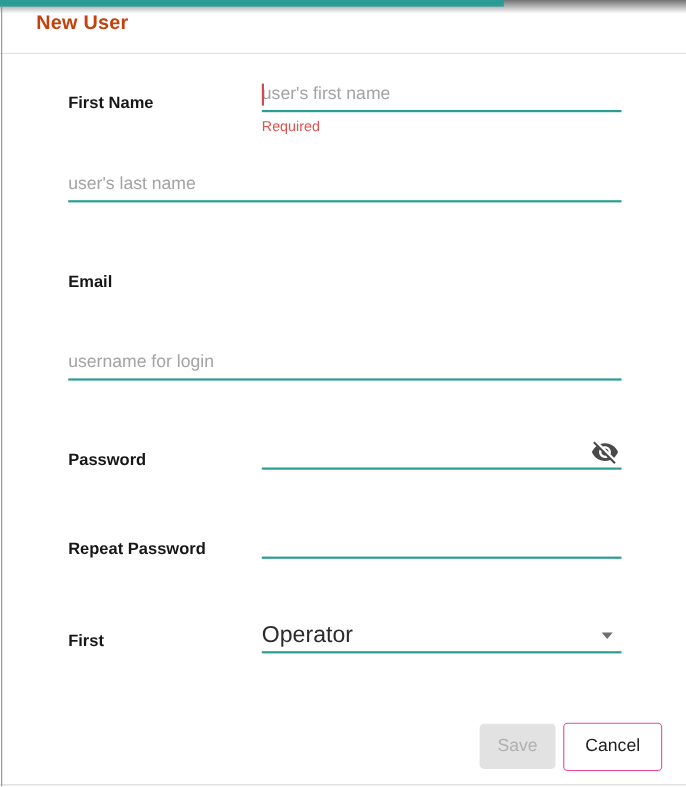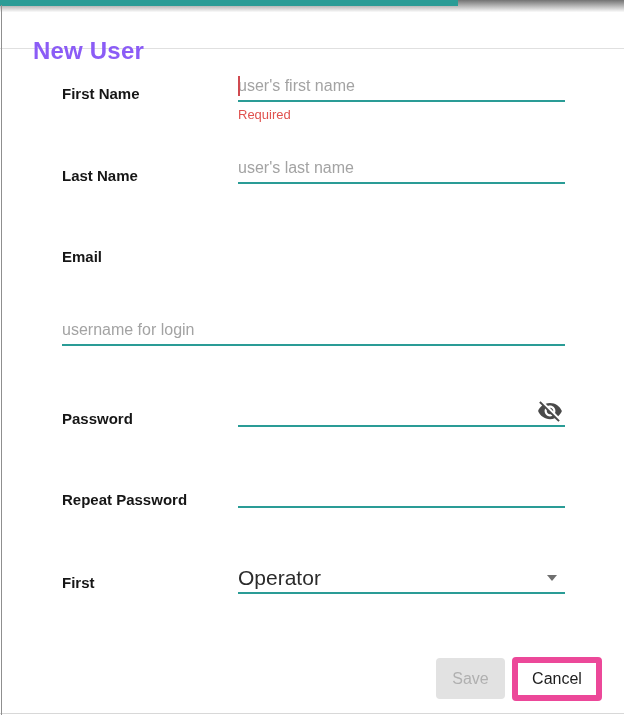--- a/index.html
+++ b/index.html
@@ -28,22 +28,22 @@
   .left-edge {
     position: absolute; top: 5px; left: 1px; bottom: 0; width: 1px;
     background: #8f8f8f; z-index: 3;
   }
   .bottom-edge {
     position: absolute; left: 0; right: 0; bottom: 1px; height: 1px;
     background: #d8d8d8;
   }
   .dialog-title {
     position: absolute; top: 10px; left: 33px;
-    font-size: 24px; font-weight: 700; color: #8b5cf6;
-    letter-spacing: 0.2px; z-index: 4; margin-top: 27px;
+    font-size: 18px; font-weight: 700; color: #c2410c;
+    letter-spacing: 0.2px; z-index: 4;
   }
   .title-divider {
     position: absolute; top: 48px; left: 0; right: 0; height: 1px;
     background: #e0e0e0;
   }
   
   .row {
     position: absolute; left: 62px; right: 59px;
     display: flex; align-items: flex-start;
   }
@@ -94,21 +94,21 @@
   .btn {
     font-family: "Liberation Sans", sans-serif;
     font-size: 16px; border-radius: 4px; cursor: pointer;
   }
   .btn-save {
     width: 69px; height: 41px; margin-top: 1px;
     background: #e2e2e2; border: none; color: #b0b0b0;
   }
   .btn-cancel {
     width: 90px; height: 44px;
-    background: #ffffff; border: 6px solid #ec4899; color: #1d1d1d;
+    background: #ffffff; border: 1px solid #ec4899; color: #1d1d1d;
   }
 </style>
 </head>
 <body>
 
 <div class="screen">
 
   <div class="top-shadow"></div>
   <div class="top-bar"></div>
   <div class="left-edge"></div>
@@ -121,21 +121,20 @@
     <label class="flabel">First Name</label>
     <div class="control">
       <input type="text" placeholder="user's first name" style="">
       <span class="fake-caret"></span>
       <div class="underline"></div>
       <div class="error-text">Required</div>
     </div>
   </div>
 
   <div class="row" style="top:156px">
-    <label class="flabel">Last Name</label>
     <div class="control">
       <input type="text" placeholder="user's last name" style="">
       <div class="underline"></div>
     </div>
   </div>
 
   <div class="row" style="top:237px">
     <label class="flabel">Email</label>
   </div>
 

